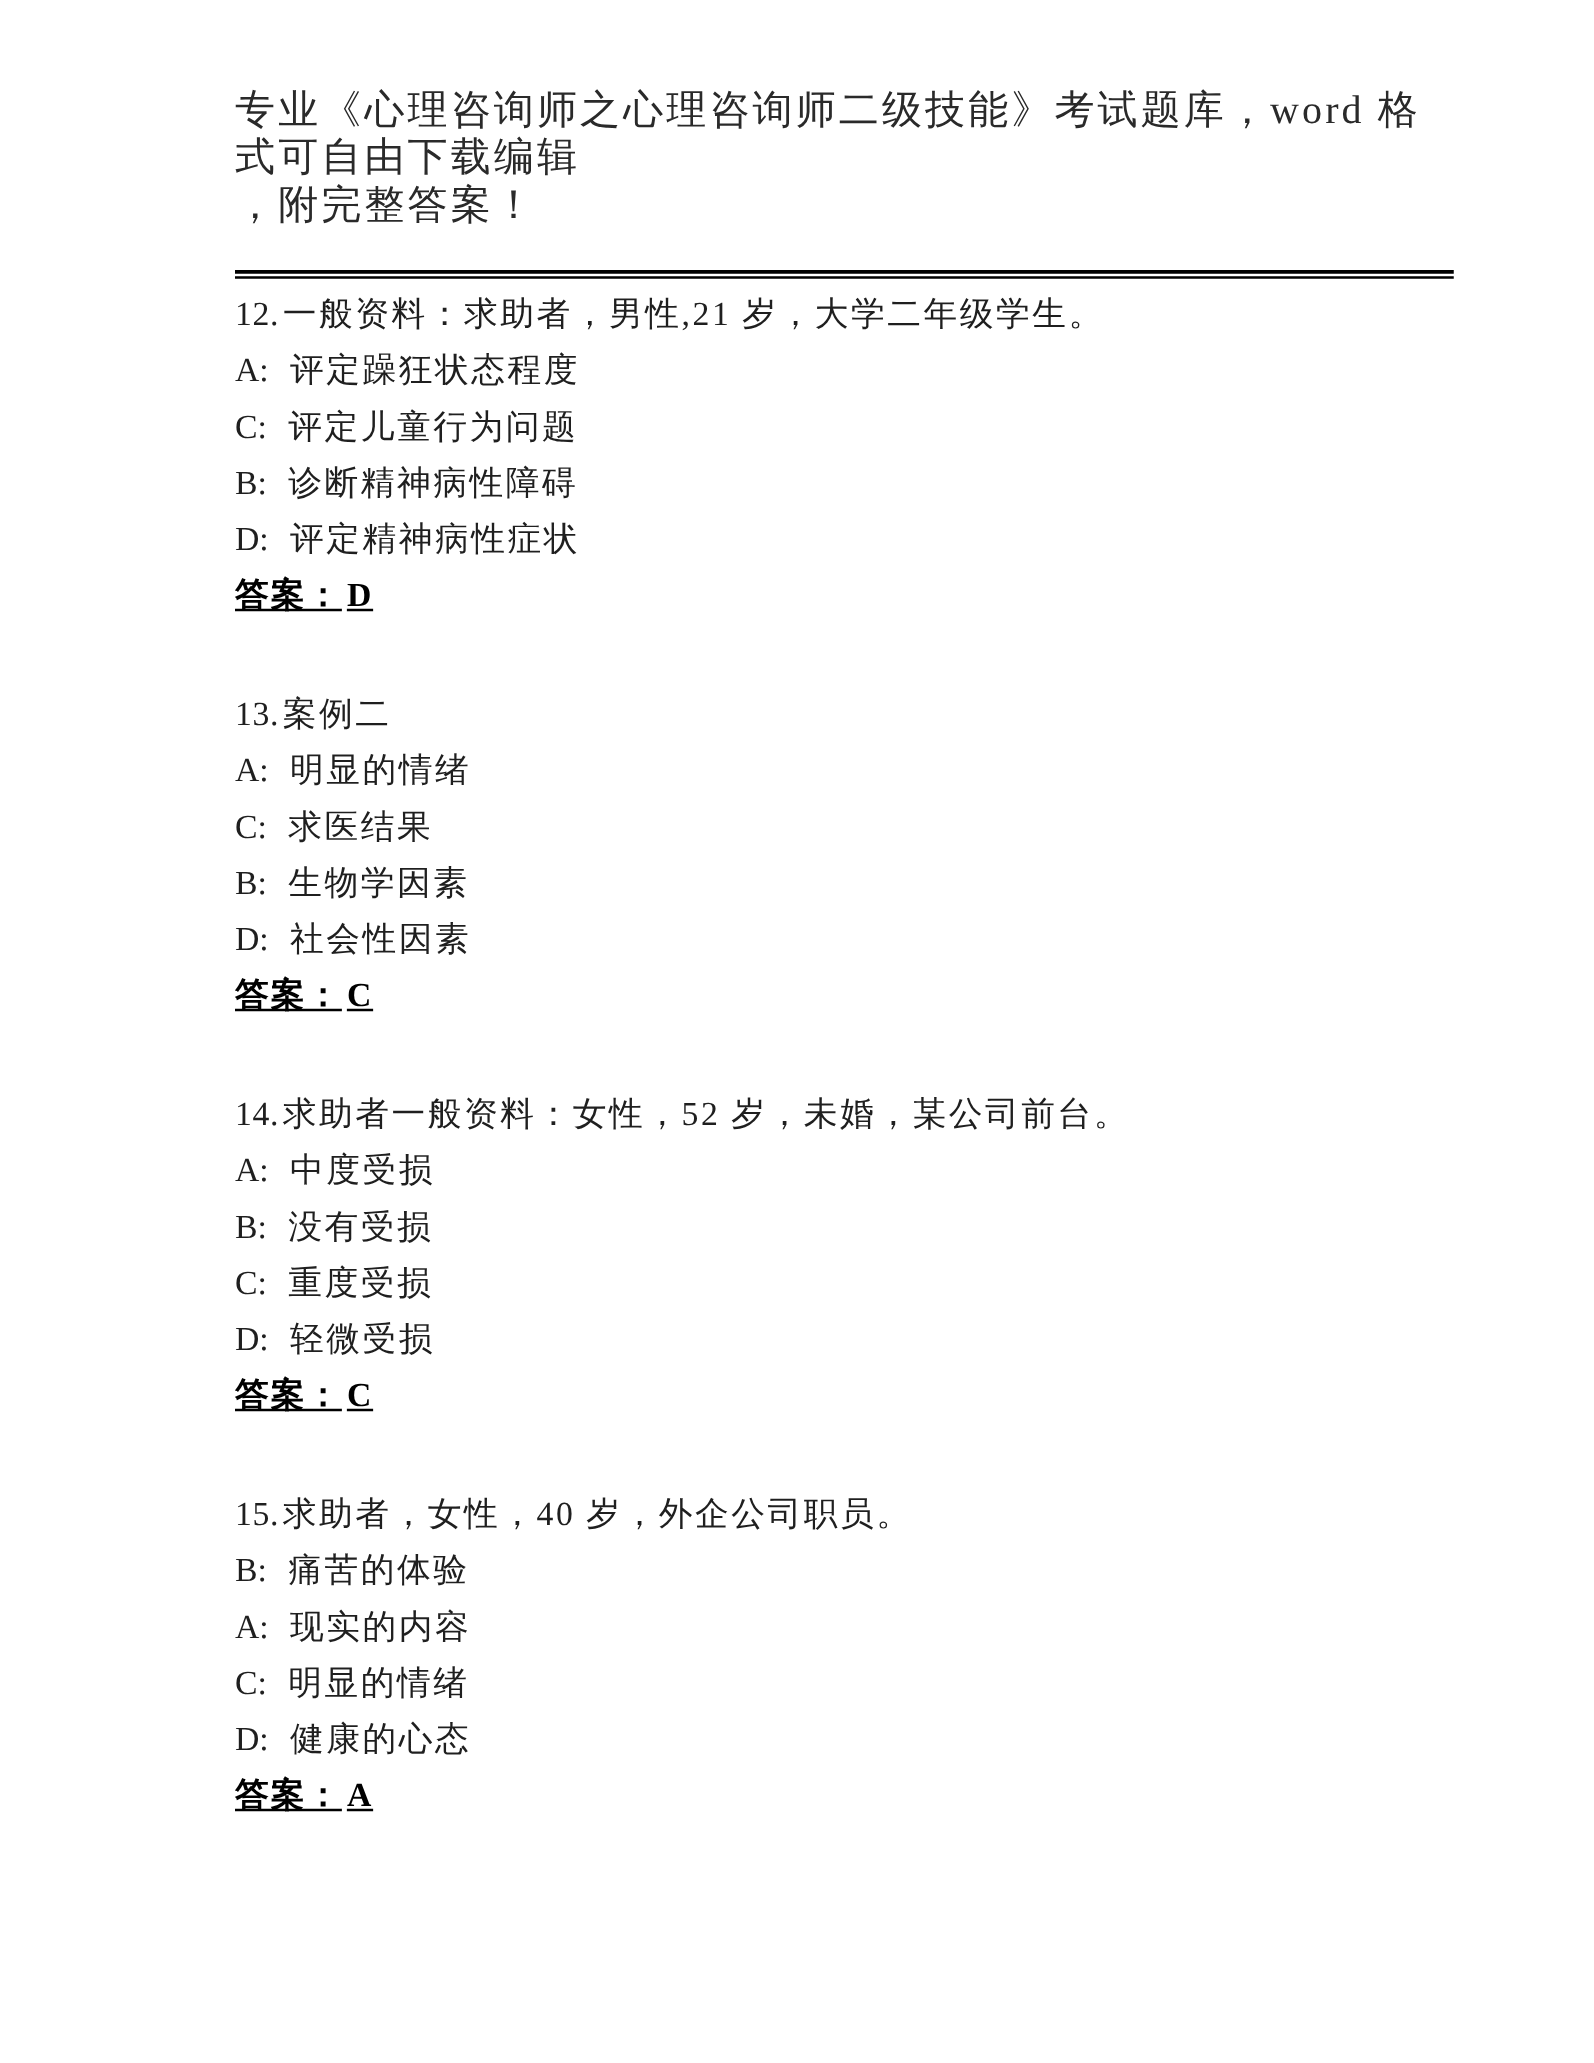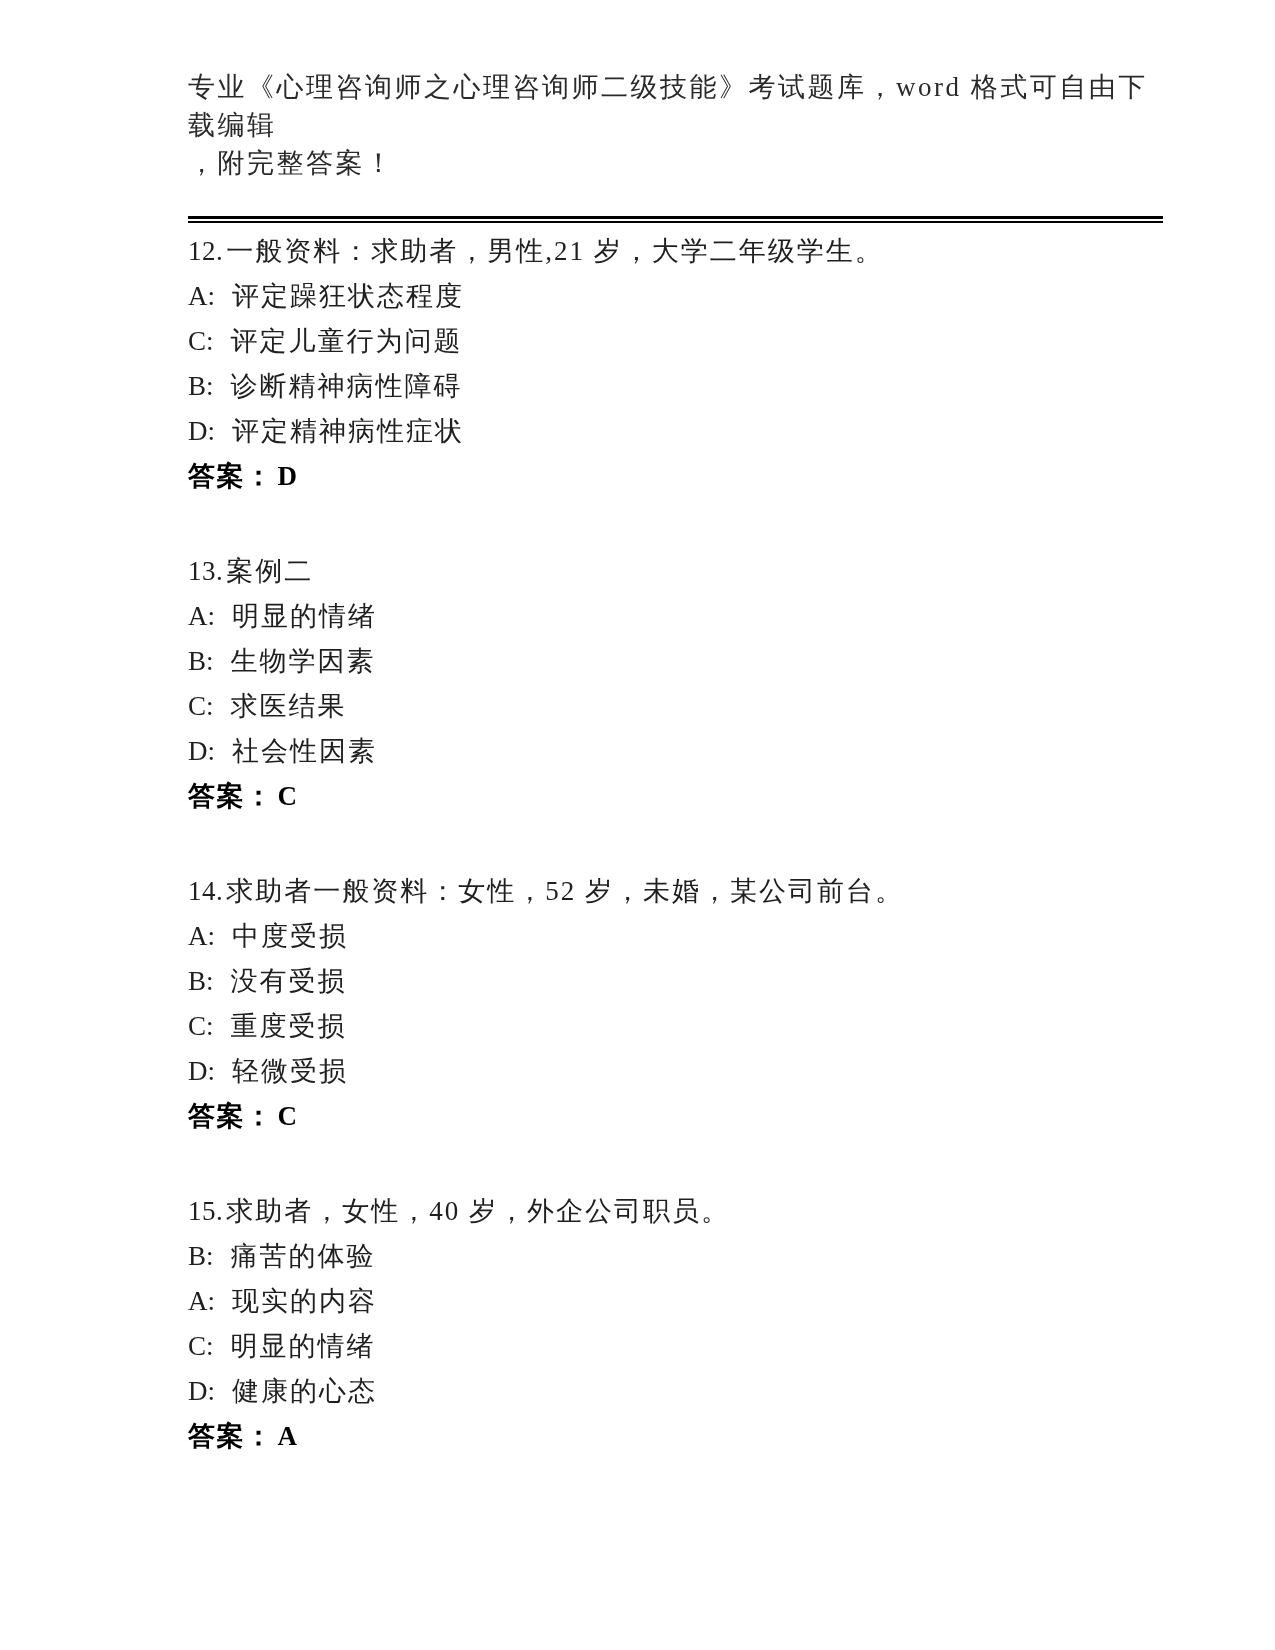--- a/index.html
+++ b/index.html
@@ -12,21 +12,21 @@
     color: #1f1f1f;
     overflow: hidden;
   }
   .content {
     box-sizing: border-box;
     width: 100%;
     height: 100%;
     padding: 68px 112px 0 188px;
   }
   .doc-header {
-    font-size: 27px;
+    font-size: 32px;
     line-height: 38px;
     letter-spacing: 2.5px;
     color: #2a2a2a;
   }
   .separator {
     margin-top: 34px;
     width: 975px;
     height: 2px;
     border-top: 3px solid #000000;
     border-bottom: 2px solid #000000;
@@ -42,20 +42,21 @@
   .opt .optlabel {
     display: inline-block;
     min-width: 22px;
     margin-right: 17px;
     letter-spacing: 0;
   }
   .ansrow {
     font-weight: bold;
     color: #000000;
     letter-spacing: 1.5px;
+    text-decoration: underline;
   }
   .ansrow .ansval { margin-left: 4px; }
 </style>
 </head>
 <body>
 
 <div class="page">
   <div class="content">
 
     <div class="doc-header">
@@ -89,24 +90,24 @@
       </div>
 
       <div class="qblock">
         <div class="qtitle">
           <span class="qnum">13.</span><span>案例二</span>
         </div>
         <div class="opt">
           <span class="optlabel">A:</span><span>明显的情绪</span>
         </div>
         <div class="opt">
-          <span class="optlabel">B:</span><span>生物学因素</span>
+          <span class="optlabel">C:</span><span>求医结果</span>
         </div>
         <div class="opt">
-          <span class="optlabel">C:</span><span>求医结果</span>
+          <span class="optlabel">B:</span><span>生物学因素</span>
         </div>
         <div class="opt">
           <span class="optlabel">D:</span><span>社会性因素</span>
         </div>
         <div class="ansrow">
           <span>答案：</span><span class="ansval">C</span>
         </div>
       </div>
 
       <div class="qblock">

